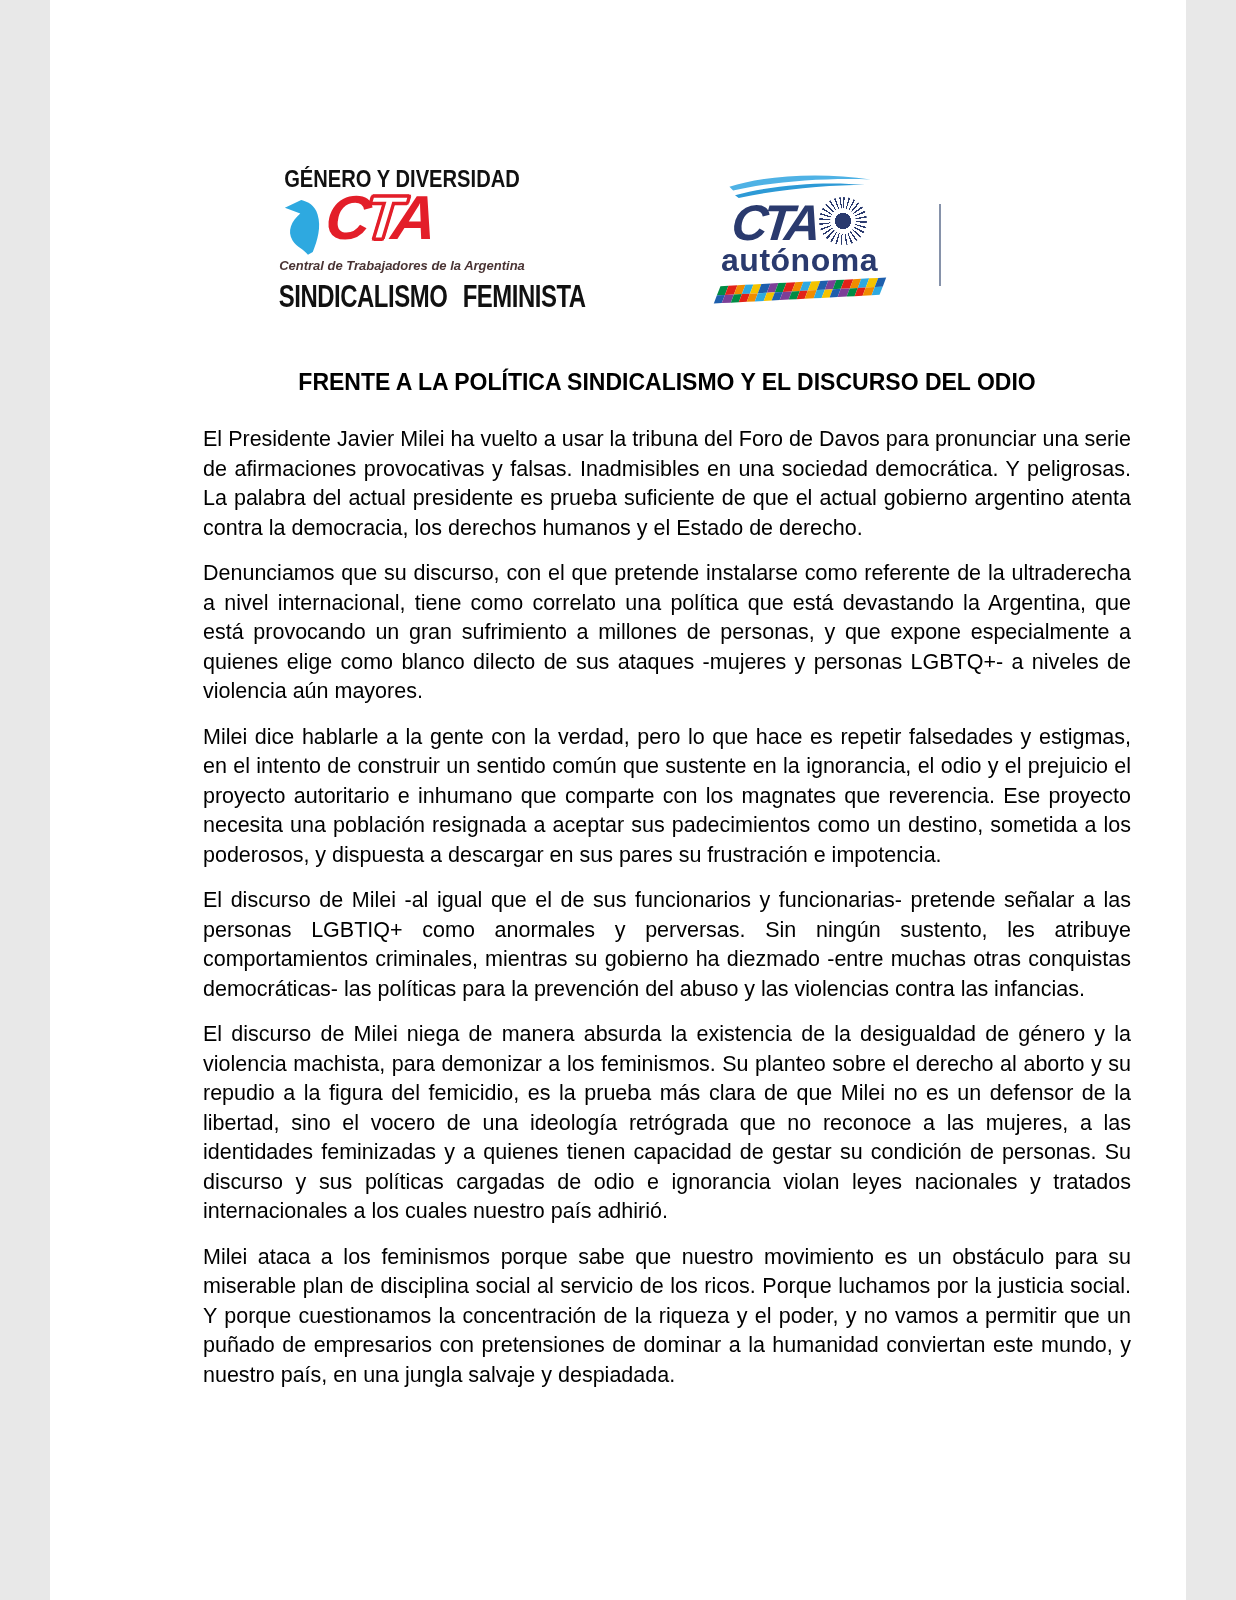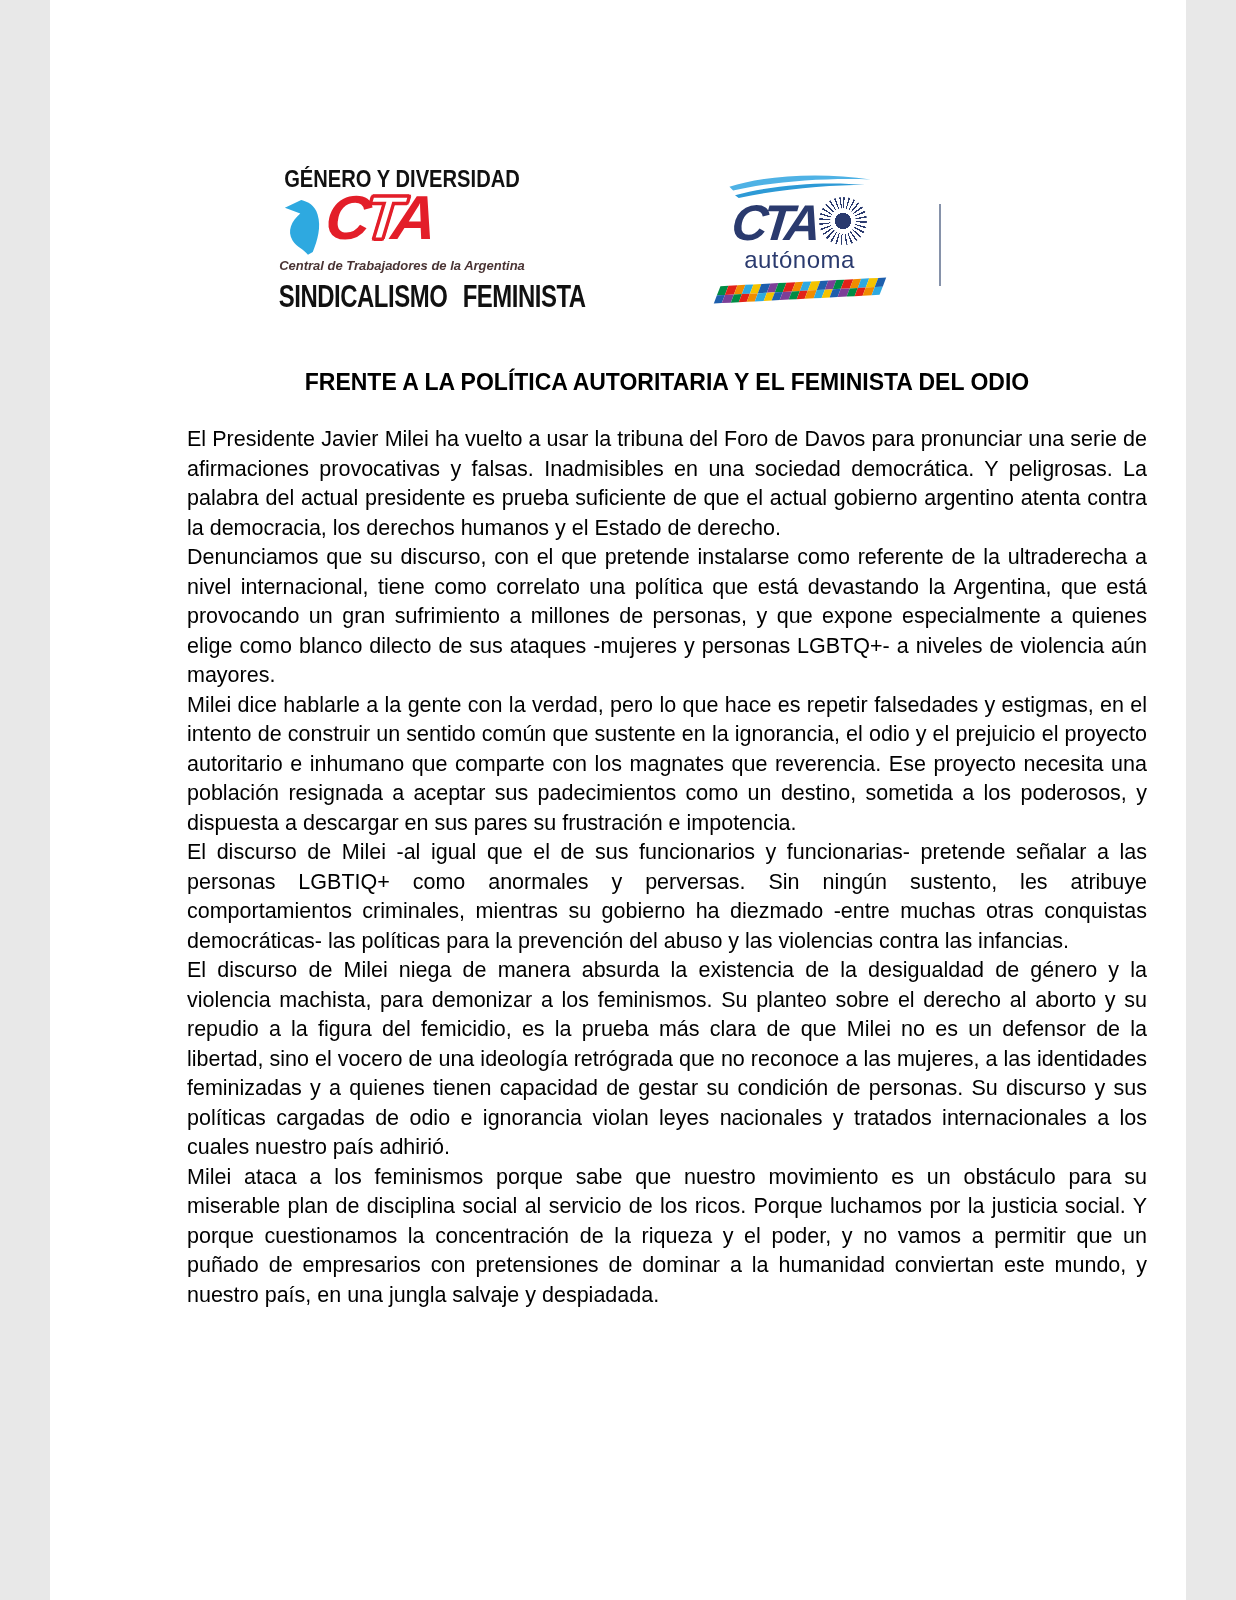--- a/index.html
+++ b/index.html
@@ -79,21 +79,21 @@
   }
   .sun{
     width:48px; height:48px; border-radius:50%;
     margin-left:2px; margin-top:-4px;
     background:
       radial-gradient(circle at 50% 50%, var(--navy) 0 8px, #ffffff 8px 12.5px, rgba(0,0,0,0) 13px),
       repeating-conic-gradient(var(--navy) 0deg 4deg, #ffffff 4deg 13deg);
   }
   .autonoma{
     margin-top:-2px;
-    font-size:24px; font-weight:400; color:var(--navy);
+    font-size:32px; font-weight:700; color:var(--navy);
     letter-spacing:0.5px; line-height:30px;
   }
   .stripe{
     display:flex; flex-wrap:wrap; width:166px; margin:7px auto 0;
     transform:rotate(-3deg) skewX(-24deg);
   }
   .stripe span{ width:8.3px; height:8.5px; display:block; }
 
   .logo-divider{
     position:absolute; left:889px; top:204px;
@@ -110,21 +110,21 @@
   .content{
     position:absolute; left:137px; top:369px; width:960px;
     color:var(--body-text);
   }
   .doc-title{
     font-size:23px; font-weight:700; text-align:center;
     margin:0 0 29px 0; letter-spacing:0; color:#000;
   }
   .content p{
     font-size:21.5px; line-height:29.5px;
-    text-align:justify; margin:0; color:#000;
+    text-align:justify; margin:16px; color:#000;
   }
 </style>
 </head>
 <body>
 
 <div class="page">
 
   <div class="logo-left">
     <div class="gl-top">GÉNERO Y DIVERSIDAD</div>
     <div class="gl-emblem">
@@ -190,21 +190,21 @@
         <span style="background: rgb(226, 33, 24);"></span>
         <span style="background: rgb(240, 140, 0);"></span>
         <span style="background: rgb(46, 169, 224);"></span>
       </div>
   </div>
 
   <div class="logo-divider"></div>
 
 
   <main class="content">
-    <h1 class="doc-title">FRENTE A LA POLÍTICA AUTORITARIA Y EL FEMINISTA DEL ODIO</h1>
+    <h1 class="doc-title">FRENTE A LA POLÍTICA SINDICALISMO Y EL DISCURSO DEL ODIO</h1>
     <p>El Presidente Javier Milei ha vuelto a usar la tribuna del Foro de Davos para pronunciar una serie de afirmaciones provocativas y falsas. Inadmisibles en una sociedad democrática. Y peligrosas. La palabra del actual presidente es prueba suficiente de que el actual gobierno argentino atenta contra la democracia, los derechos humanos y el Estado de derecho.</p>
     <p>Denunciamos que su discurso, con el que pretende instalarse como referente de la ultraderecha a nivel internacional, tiene como correlato una política que está devastando la Argentina, que está provocando un gran sufrimiento a millones de personas, y que expone especialmente a quienes elige como blanco dilecto de sus ataques -mujeres y personas LGBTQ+- a niveles de violencia aún mayores.</p>
     <p>Milei dice hablarle a la gente con la verdad, pero lo que hace es repetir falsedades y estigmas, en el intento de construir un sentido común que sustente en la ignorancia, el odio y el prejuicio el proyecto autoritario e inhumano que comparte con los magnates que reverencia. Ese proyecto necesita una población resignada a aceptar sus padecimientos como un destino, sometida a los poderosos, y dispuesta a descargar en sus pares su frustración e impotencia.</p>
     <p>El discurso de Milei -al igual que el de sus funcionarios y funcionarias- pretende señalar a las personas LGBTIQ+ como anormales y perversas. Sin ningún sustento, les atribuye comportamientos criminales, mientras su gobierno ha diezmado -entre muchas otras conquistas democráticas- las políticas para la prevención del abuso y las violencias contra las infancias.</p>
     <p>El discurso de Milei niega de manera absurda la existencia de la desigualdad de género y la violencia machista, para demonizar a los feminismos. Su planteo sobre el derecho al aborto y su repudio a la figura del femicidio, es la prueba más clara de que Milei no es un defensor de la libertad, sino el vocero de una ideología retrógrada que no reconoce a las mujeres, a las identidades feminizadas y a quienes tienen capacidad de gestar su condición de personas. Su discurso y sus políticas cargadas de odio e ignorancia violan leyes nacionales y tratados internacionales a los cuales nuestro país adhirió.</p>
     <p>Milei ataca a los feminismos porque sabe que nuestro movimiento es un obstáculo para su miserable plan de disciplina social al servicio de los ricos. Porque luchamos por la justicia social. Y porque cuestionamos la concentración de la riqueza y el poder, y no vamos a permitir que un puñado de empresarios con pretensiones de dominar a la humanidad conviertan este mundo, y nuestro país, en una jungla salvaje y despiadada.</p>
   </main>
 
 </div>
 

